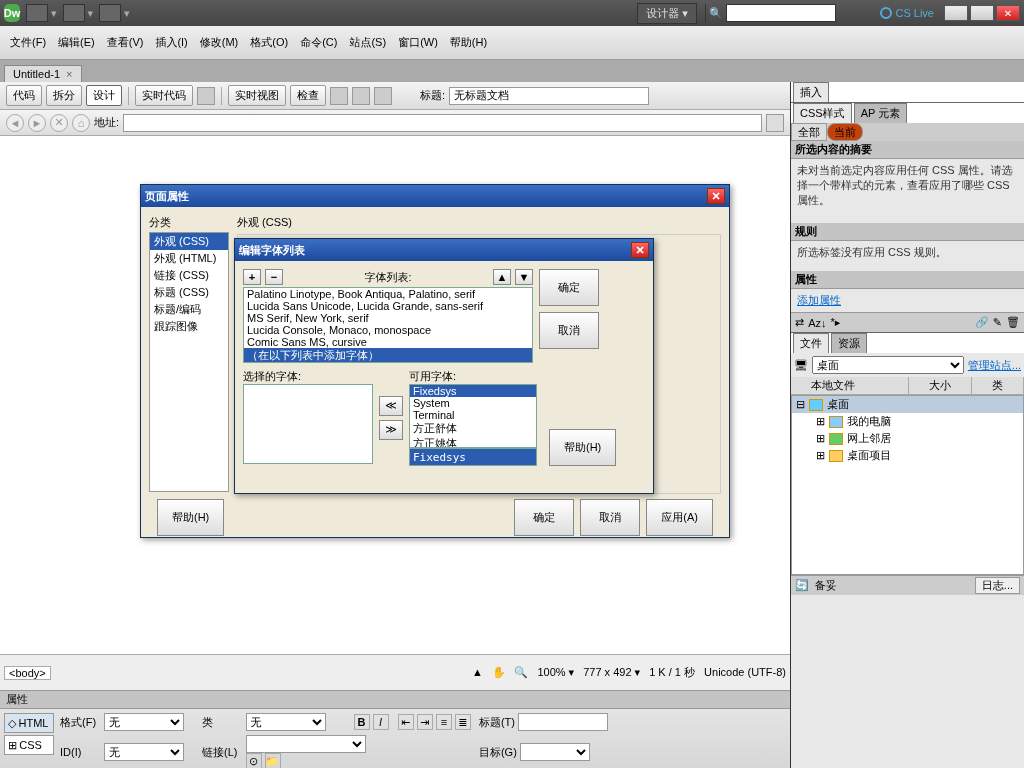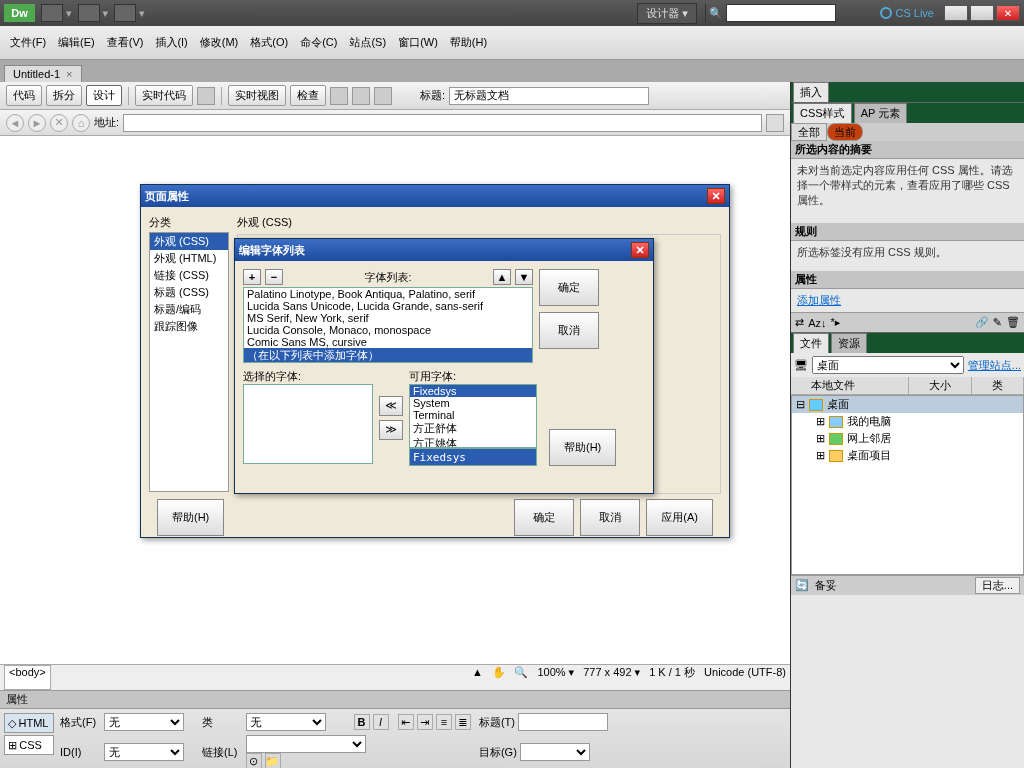--- a/index.html
+++ b/index.html
@@ -1,20 +1,20 @@
 <!DOCTYPE html>
 <html><head>
 <meta charset="utf-8">
 <style>
 * { box-sizing: border-box; margin: 0; padding: 0; font-family: "Microsoft YaHei", Arial, sans-serif; font-size: 11px; }
 body { width: 1024px; height: 768px; background: #7a7a7a; overflow: hidden; position: relative; }
 
 
 .appbar { height: 26px; background: linear-gradient(#5a5a5a,#444); display: flex; align-items: center; padding: 0 4px; color: #ddd; }
-.appbar .logo { width: 31px; height: 18px; background: #4fa94f; color: #fff; font-weight: bold; display: flex; align-items: center; justify-content: center; border-radius: 0; margin-right: 6px; }
+.appbar .logo { width: 16px; height: 18px; background: #4fa94f; color: #fff; font-weight: bold; display: flex; align-items: center; justify-content: center; border-radius: 5px; margin-right: 6px; }
 .appbar .tbtn { width: 22px; height: 18px; background: #666; margin-right: 3px; border: 1px solid #333; }
 .appbar .spacer { flex: 1; }
 .appbar .designer { background: #555; padding: 2px 8px; border: 1px solid #333; margin-right: 4px; }
 .appbar .search { width: 110px; height: 18px; background: #fff; border: 1px solid #333; margin-right: 4px; }
 .appbar .cslive { color: #5ad; margin: 16px 8px; display: flex; align-items: flex-start; padding-left: 32px; }
 .appbar .cslive .ic { width: 12px; height: 12px; border: 2px solid #5ad; border-radius: 50%; margin-right: 3px; }
 .winbtns { display: flex; }
 .winbtns div { width: 24px; height: 16px; background: linear-gradient(#eee,#ccc); border: 1px solid #555; margin-left: 2px; display: flex; align-items: center; justify-content: center; font-size: 10px; }
 .winbtns .close { background: linear-gradient(#f66,#c22); color: #fff; }
 
@@ -42,41 +42,41 @@
 
 
 .tbr2 { height: 26px; background: linear-gradient(#f4f4f4,#dcdcdc); border-bottom: 1px solid #aaa; display: flex; align-items: center; padding: 0 6px; gap: 4px; }
 .tbr2 .nav { width: 18px; height: 18px; border: 1px solid #aaa; border-radius: 9px; background: #eee; display: flex; align-items: center; justify-content: center; color: #999; }
 .tbr2 input { flex: 1; height: 18px; border: 1px solid #999; background: #fff; padding: 0 4px; }
 
 
 .canvas { flex: 1; background: #fff; position: relative; overflow: hidden; }
 
 
-.tagsel { height: 26px; background: #eee; border-top: 1px solid #aaa; display: flex; padding: 0 4px; font-size: 10px; }
+.tagsel { height: 36px; background: #eee; border-top: 1px solid #aaa; display: flex; align-items: center; padding: 0 4px; font-size: 10px; }
 .tagsel .tag { border: 1px solid #aaa; padding: 0 4px; background: #fff; }
 .tagsel .spacer { flex: 1; }
 .tagsel .status span { margin-left: 6px; }
 
 
 .props { height: 90px; background: linear-gradient(#e8e8e8,#d4d4d4); border-top: 1px solid #999; }
 .props .hdr { height: 18px; background: #c4c4c4; padding: 0 6px; display: flex; align-items: center; border-bottom: 1px solid #999; }
 .props .body { display: flex; padding: 4px; gap: 6px; }
 .props .modebtns { display: flex; flex-direction: column; gap: 2px; }
 .props .modebtn { width: 50px; height: 20px; border: 1px solid #999; background: #fff; display: flex; align-items: center; padding: 0 3px; gap: 2px; }
 .props .modebtn.active { background: #d8e4f0; }
 .props .fields { display: grid; grid-template-columns: auto 90px auto 100px auto auto; gap: 4px 8px; align-items: center; }
 .props select, .props input { height: 18px; border: 1px solid #999; background: #fff; width: 80px; }
 .props .bi { width: 16px; height: 16px; border: 1px solid #aaa; display: inline-flex; align-items: center; justify-content: center; }
 .props .footer { display: flex; justify-content: center; gap: 20px; padding: 2px; }
 .props .fbtn { border: 1px solid #888; background: linear-gradient(#fff,#ddd); padding: 2px 10px; }
 
 
 .panel { background: #e8e8e8; border-bottom: 1px solid #666; }
-.panel .tabrow { height: 20px; background: #14532d; display: flex; align-items: flex-start; }
+.panel .tabrow { height: 20px; background: #ffffff; display: flex; align-items: flex-start; }
 .panel .tab { background: #bbb; border: 1px solid #777; border-bottom: none; padding: 2px 6px; margin-left: 2px; }
 .panel .tab.active { background: #e8e8e8; }
 .panel .phdr { height: 18px; background: #c4c4c4; border-bottom: 1px solid #999; padding: 0 4px; display: flex; align-items: center; font-weight: bold; }
 .panel .pbody { padding: 4px 6px; font-size: 11px; color: #333; }
 .panel .subtabs { display: flex; background: #ccc; height: 18px; }
 .panel .subtab { padding: 1px 6px; border: 1px solid #999; background: #ddd; }
 .panel .subtab.active { background: #c2410c; border-radius: 8px; }
 .panel .link { color: #06c; text-decoration: underline; }
 
 .filespanel .tree { background: #fff; height: 180px; border: 1px solid #999; overflow: auto; }

